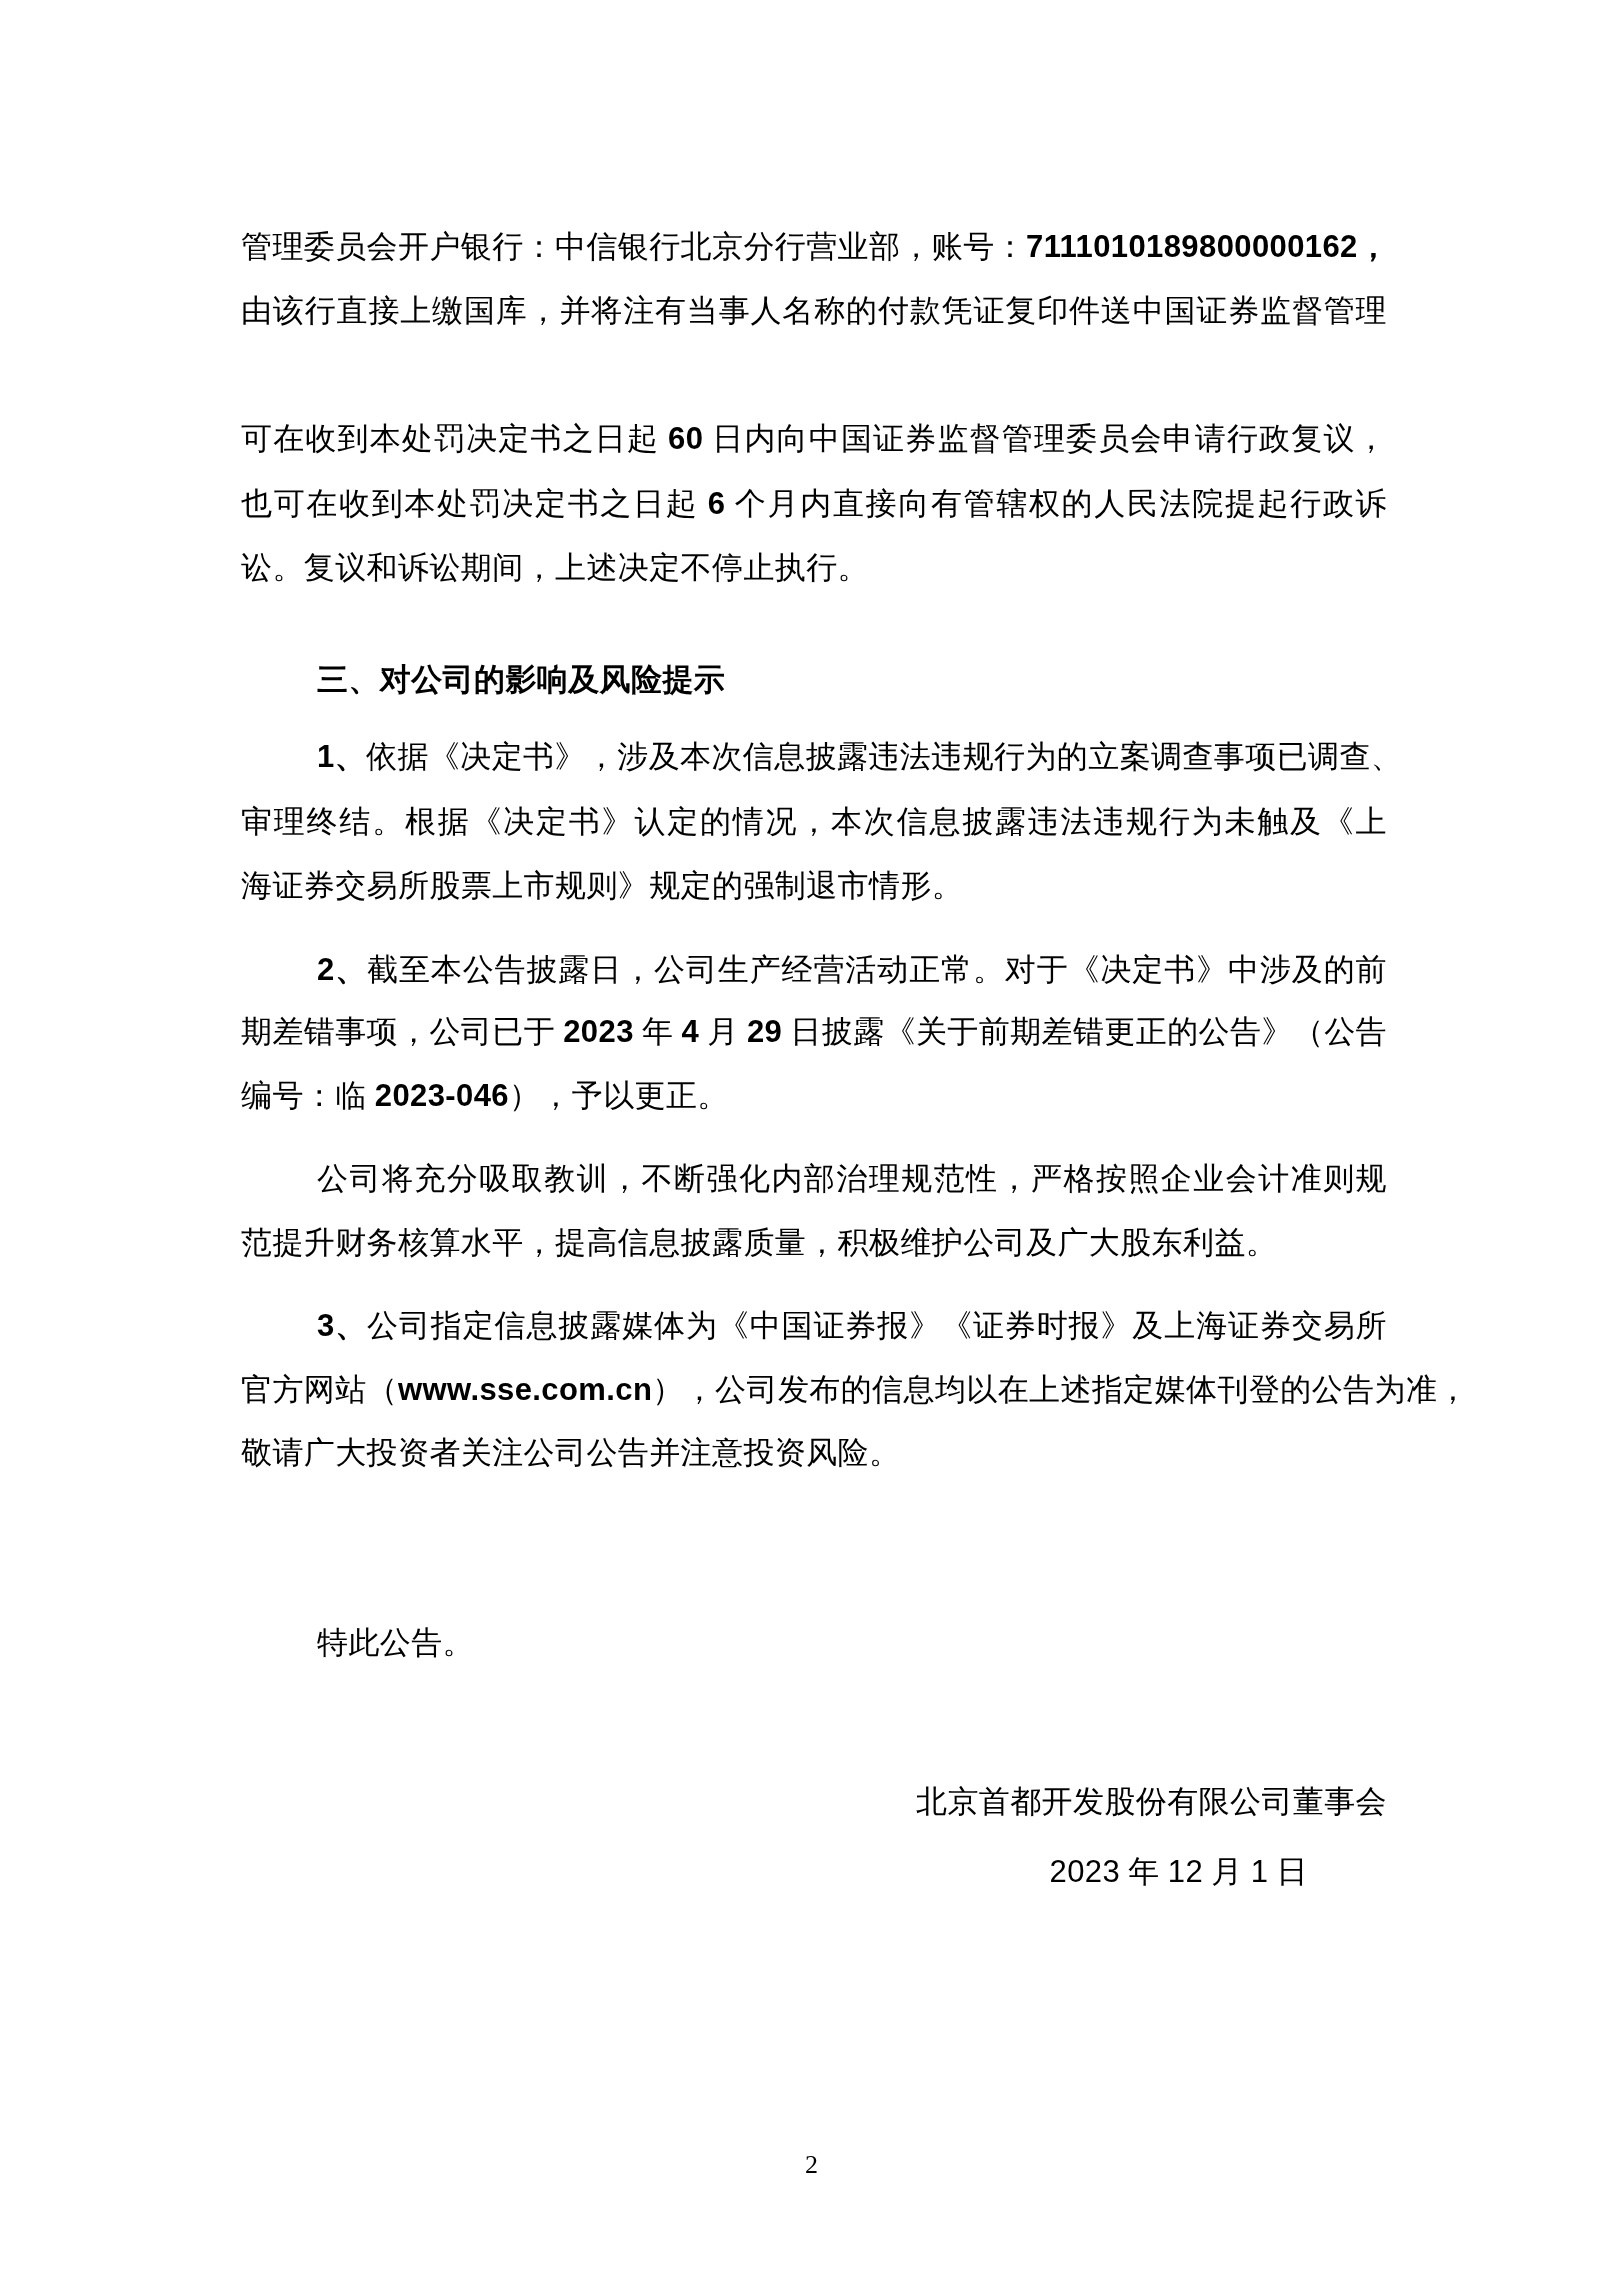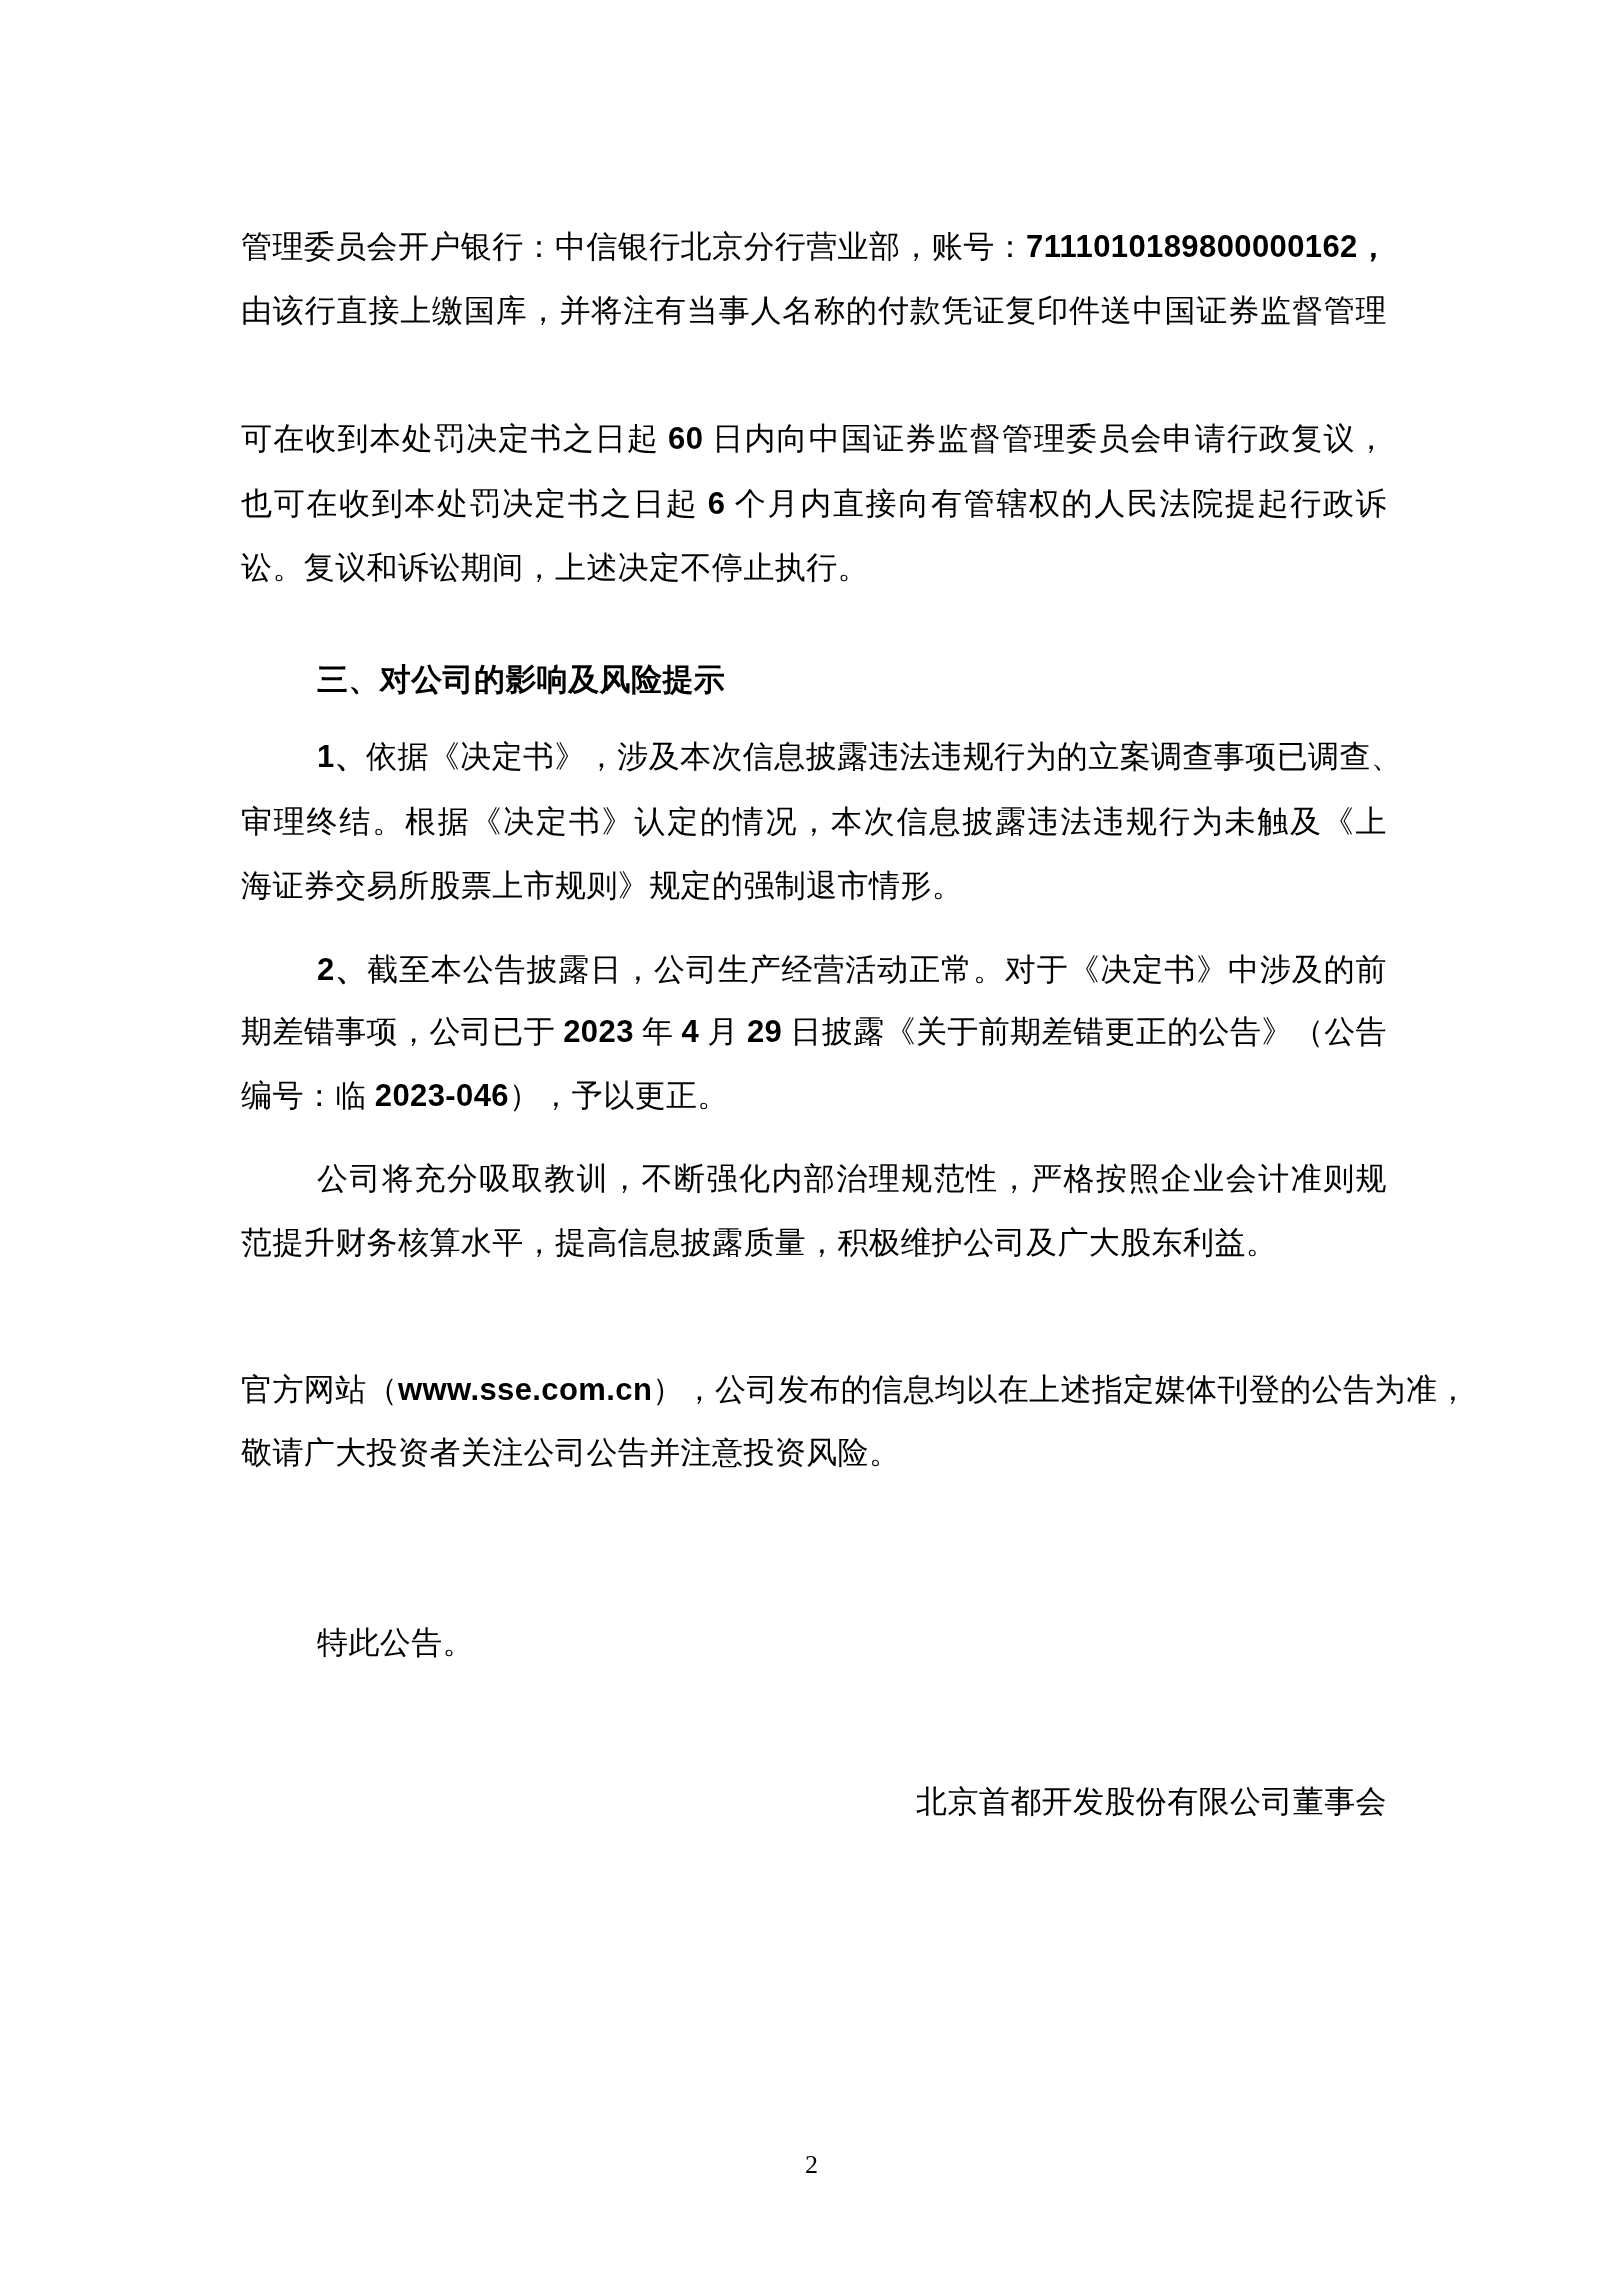--- a/index.html
+++ b/index.html
@@ -74,24 +74,26 @@
     <div class="line j" style="top:785px"><span>审理终结。根据《决定书》认定的情况，本次信息披露违法违规行为未触及《上</span></div>
     <div class="line" style="top:849px"><span>海证券交易所股票上市规则》规定的强制退市情形。</span></div>
 
     <div class="line j indent" style="top:933px"><span class="num-bold">2、</span><span>截至本公告披露日，公司生产经营活动正常。对于《决定书》中涉及的前</span></div>
     <div class="line j" style="top:995px"><span>期差错事项，公司已于 </span><span class="num-bold">2023</span><span> 年 </span><span class="num-bold">4</span><span> 月 </span><span class="num-bold">29</span><span> 日披露《关于前期差错更正的公告》（公告</span></div>
     <div class="line" style="top:1059px"><span>编号：临 </span><span class="num-bold">2023-046</span><span>），予以更正。</span></div>
 
     <div class="line" style="top:1206px"><span>范提升财务核算水平，提高信息披露质量，积极维护公司及广大股东利益。</span></div>
     <div class="line j indent" style="top:1142px"><span>公司将充分吸取教训，不断强化内部治理规范性，严格按照企业会计准则规</span></div>
 
+    <div class="line j indent" style="top:1289px"><span class="num-bold">3、</span><span>公司指定信息披露媒体为《中国证券报》《证券时报》及上海证券交易所</span></div>
     <div class="line j" style="top:1353px"><span>官方网站（</span><span class="num-bold">www.sse.com.cn</span><span>），公司发布的信息均以在上述指定媒体刊登的公告为准，</span></div>
     <div class="line indent" style="top:1606px"><span>特此公告。</span></div>
 
     <div class="line" style="top:1416px"><span>敬请广大投资者关注公司公告并注意投资风险。</span></div>
 
     <div class="line right" style="top:1765px"><span>北京首都开发股份有限公司董事会</span></div>
+    <div class="line right date-line" style="top:1835px"><span class="num-regular">2023</span><span> 年 </span><span class="num-regular">12</span><span> 月 </span><span class="num-regular">1</span><span> 日</span></div>
 
   </div>
 
   <div class="page-number">2</div>
 </div>
 
 
 </body></html>

